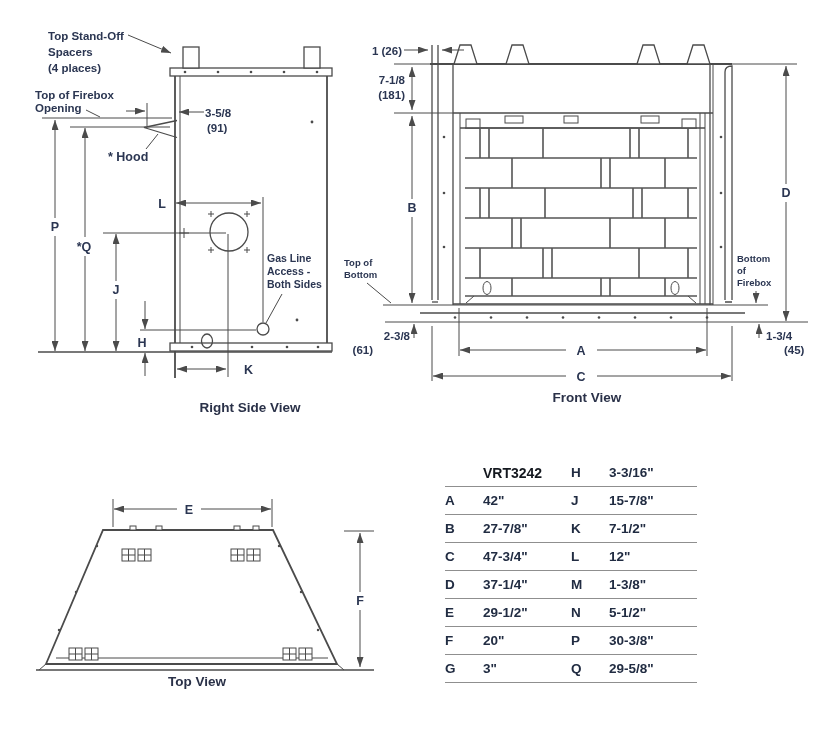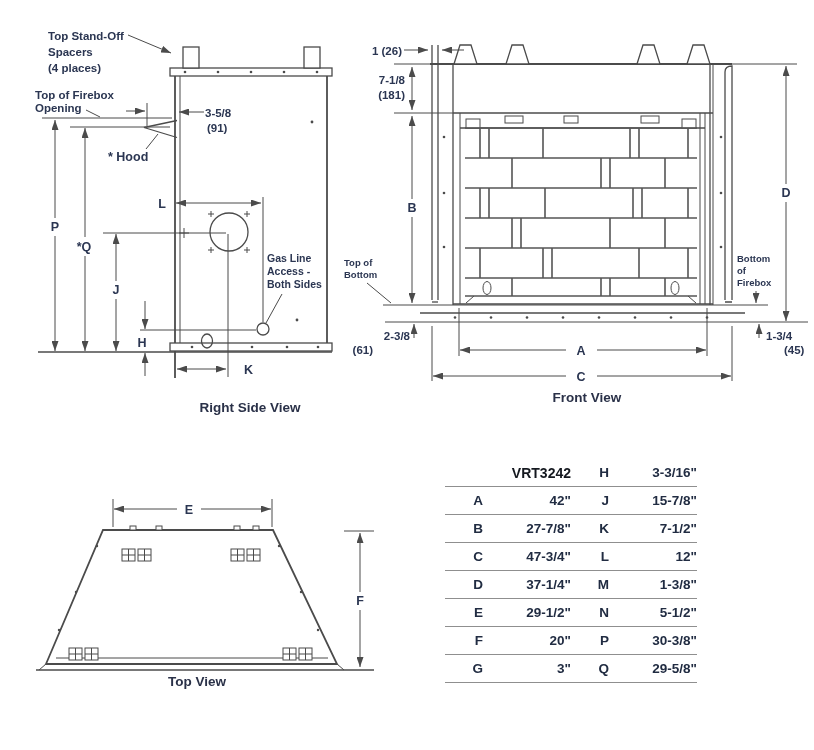--- a/index.html
+++ b/index.html
@@ -13,21 +13,21 @@
   svg .brick{stroke:#555555;stroke-width:1.6;fill:none;}
   svg .dot{fill:#4b4b4b;stroke:none;}
   svg text{fill:#2b3652;font-family:"Liberation Sans",sans-serif;}
   svg .lbl{font-size:11.5px;font-weight:700;}
   svg .sm{font-size:9.5px;font-weight:700;}
   svg .num{font-size:11.5px;font-weight:700;}
   svg .dim{font-size:12.5px;font-weight:700;}
   svg .cap{font-size:13.5px;font-weight:700;fill:#2a3148;}
   .dim-table{position:absolute;left:445px;top:459px;width:252px;}
   .dim-table table{border-collapse:collapse;width:252px;table-layout:fixed;}
-  .dim-table td{border-bottom:1.6px solid #8f8f8f;height:27px;text-align:right;
+  .dim-table td{border-bottom:1.6px solid #8f8f8f;height:27px;text-align:left;
                 font-size:13.5px;font-weight:700;color:#212c42;padding:0;}
   .dim-table tr.hdr td{border-bottom:1.6px solid #8f8f8f;}
   .dim-table td.model{font-weight:800;color:#14181f;font-size:14px;}
   .dim-table col.c-letter{width:38px;}
   .dim-table col.c-value{width:88px;}
 </style>
 </head>
 <body>
 
 <div class="canvas">

